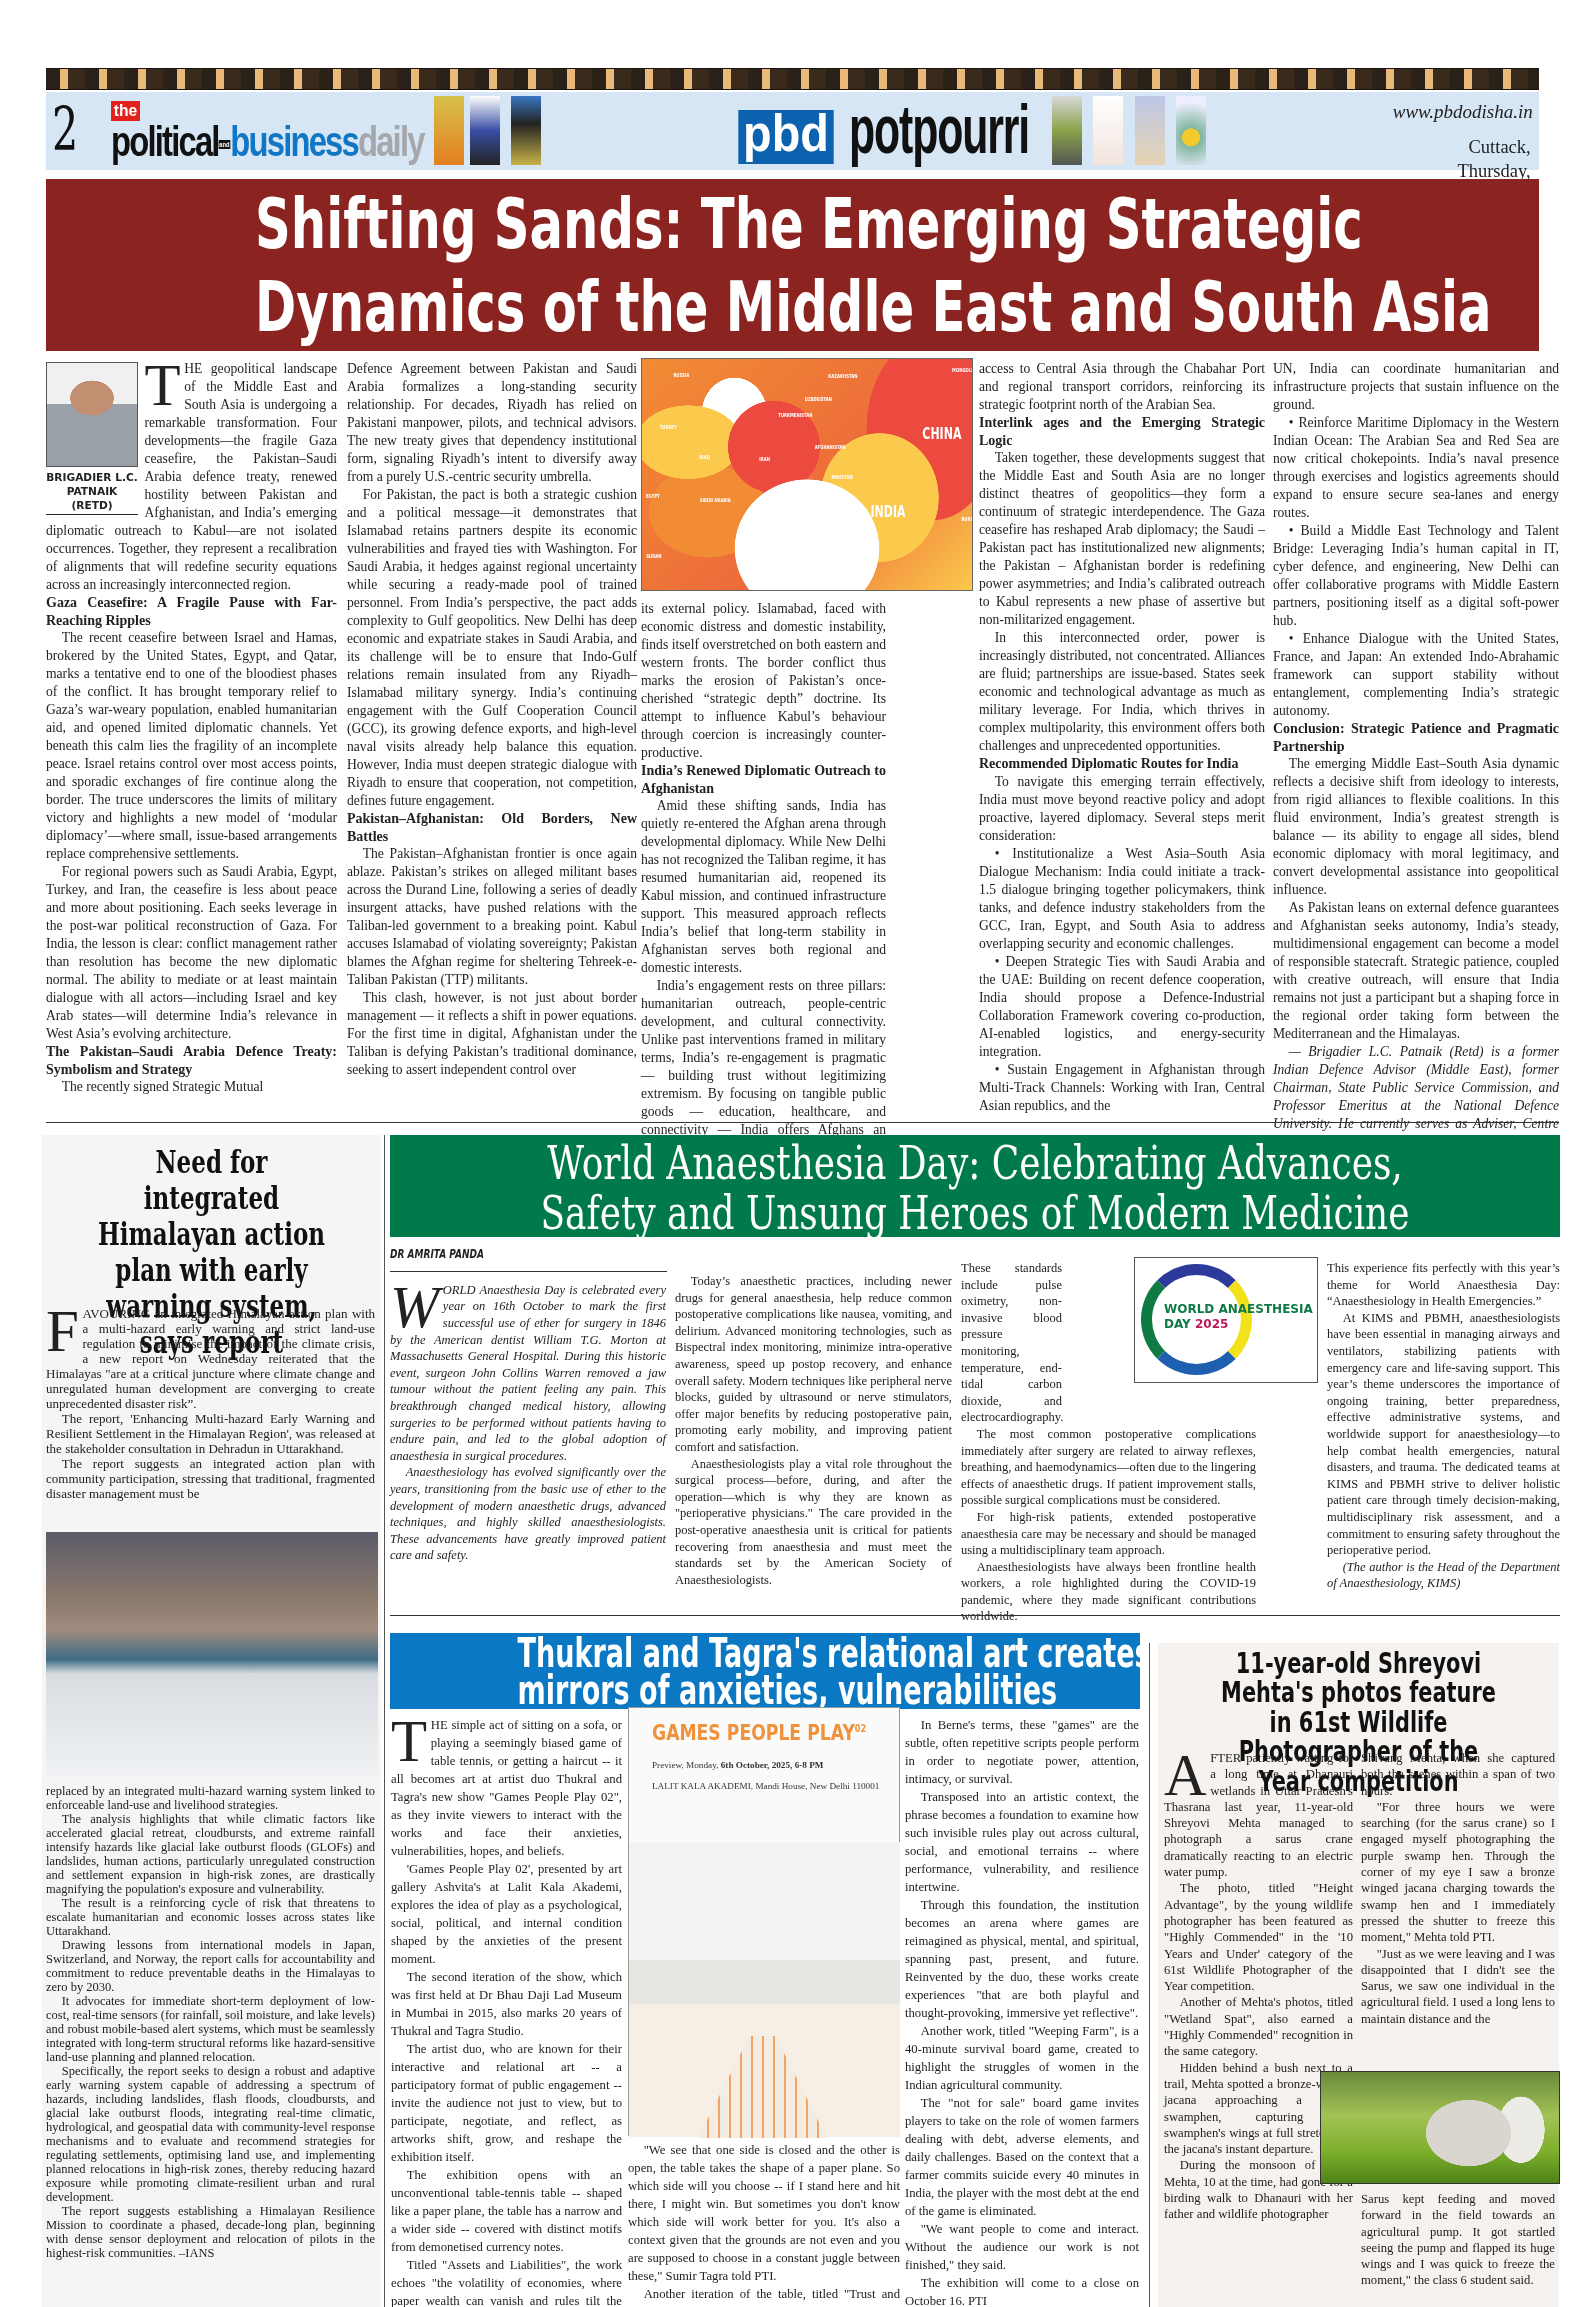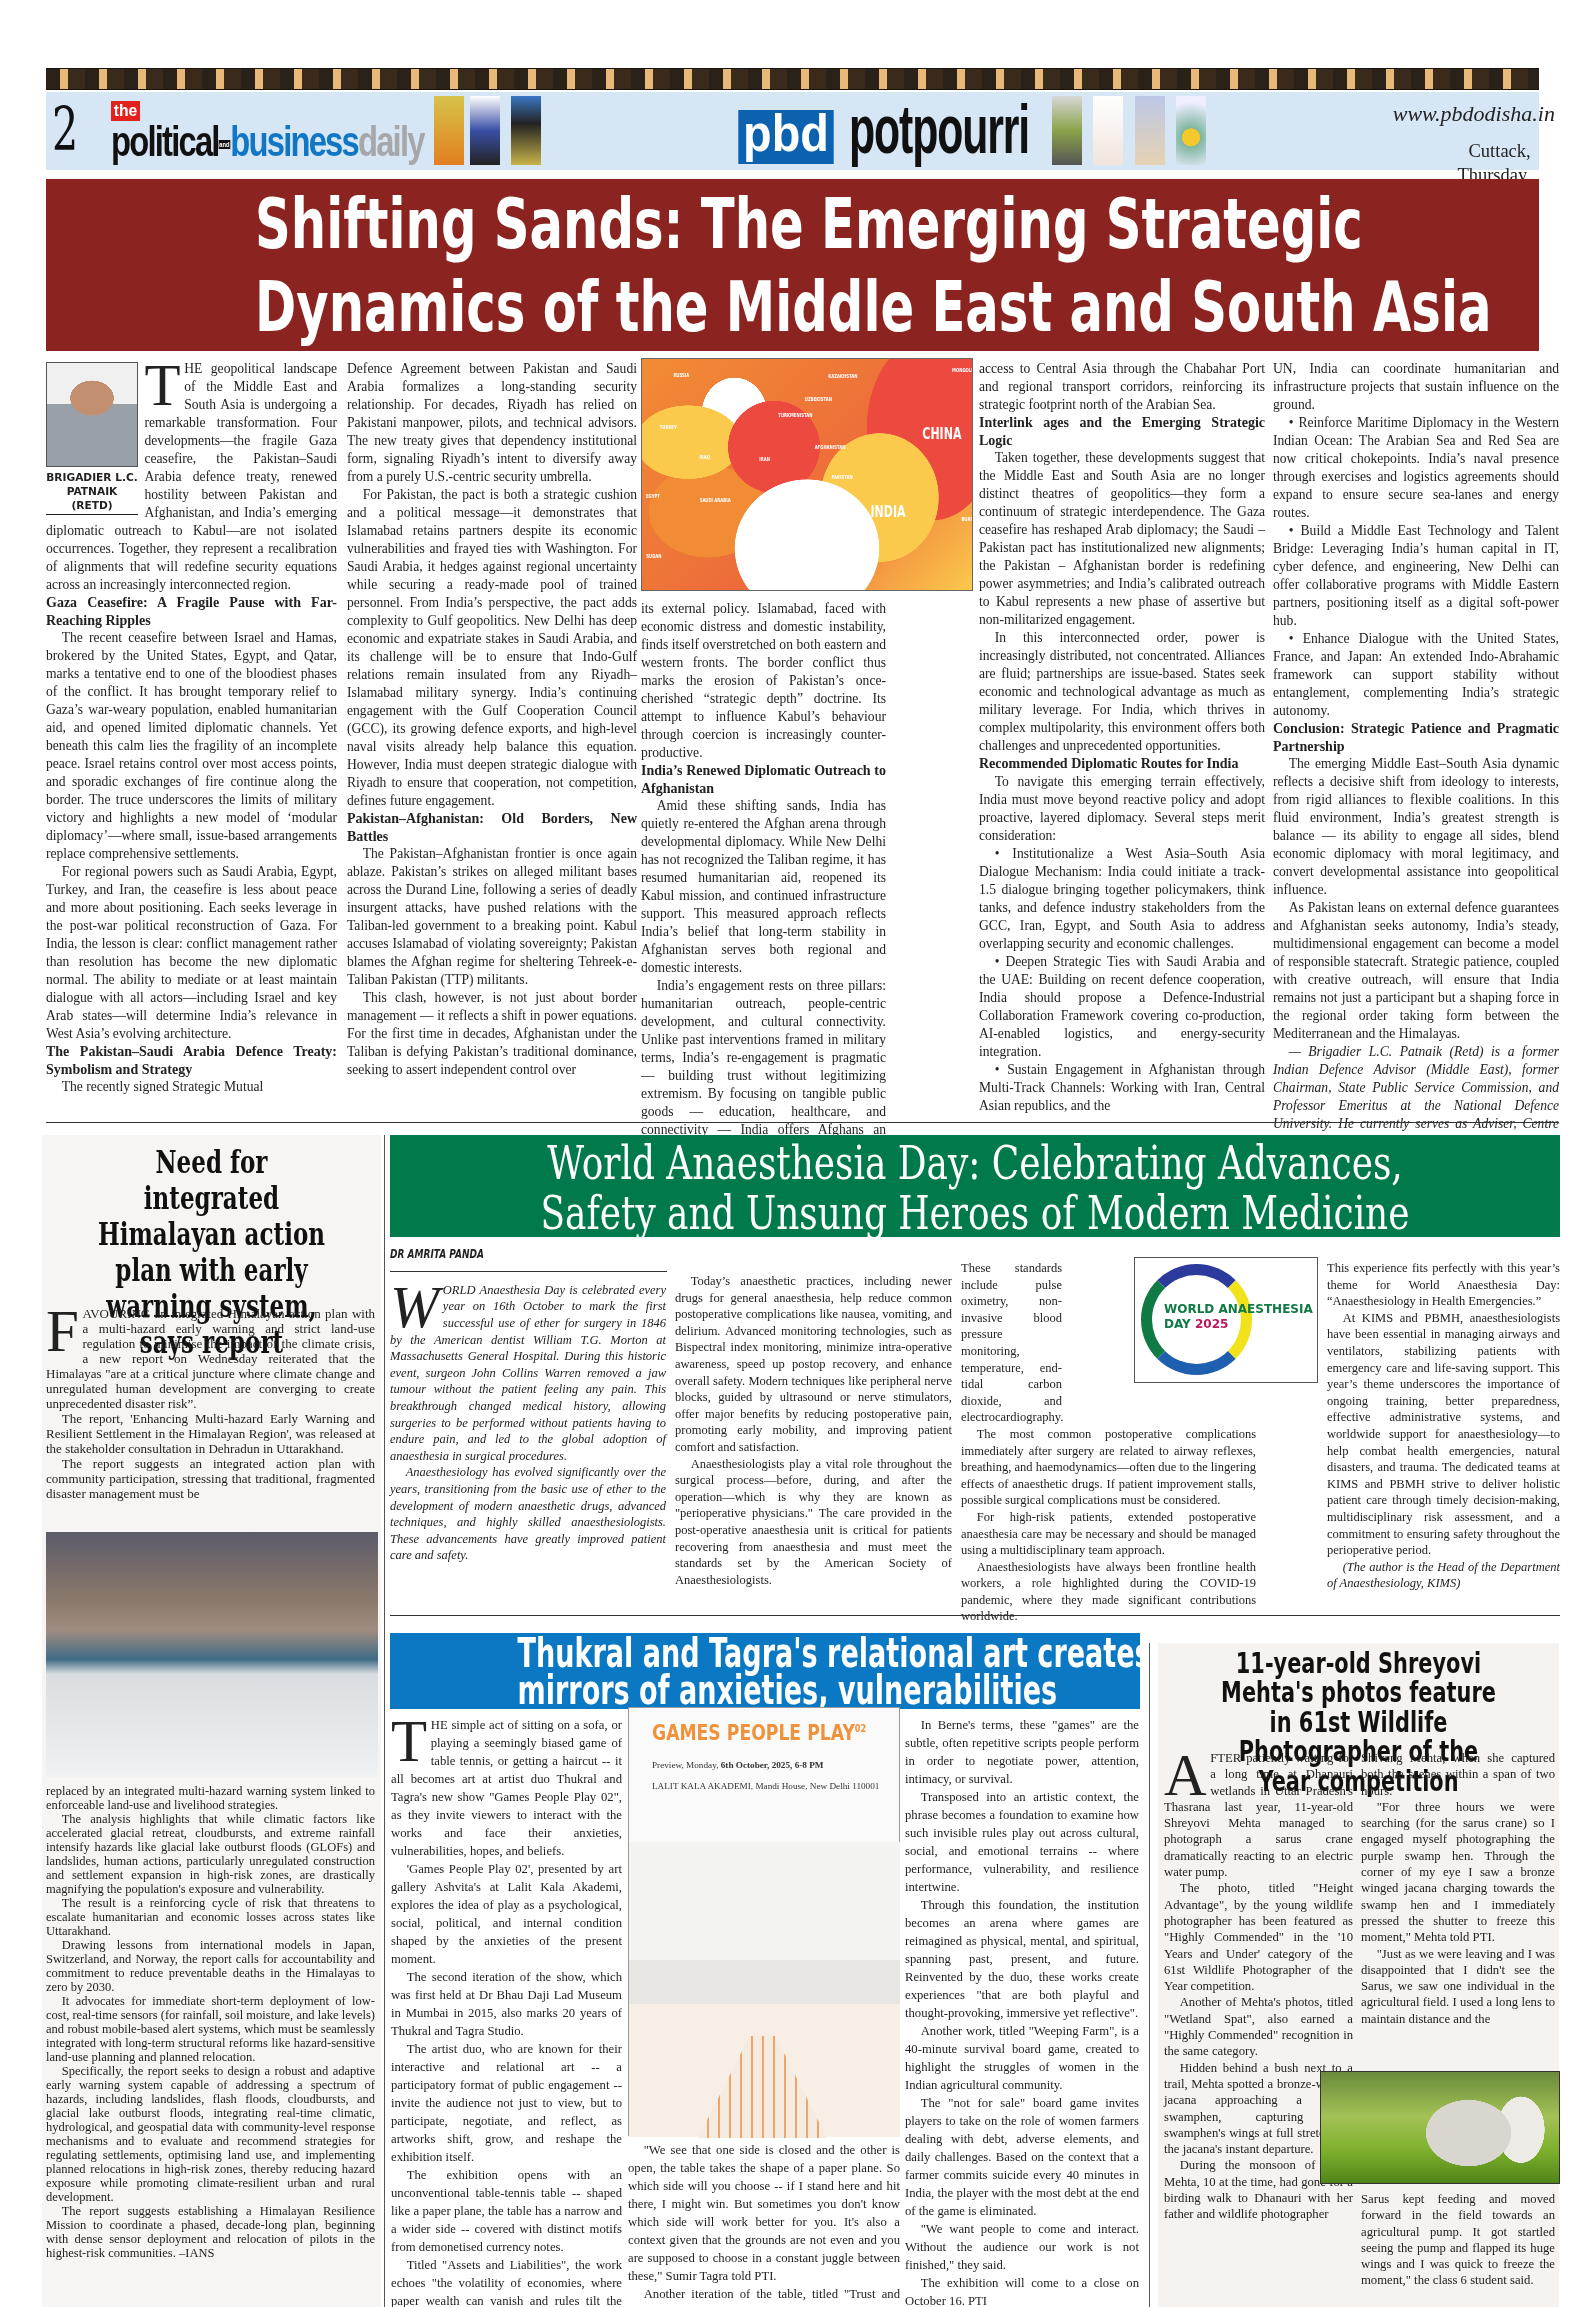--- a/index.html
+++ b/index.html
@@ -16,21 +16,21 @@
   .logo-the { display: inline-block; background: #e2211c; color: #fff; font-family: "Liberation Sans", sans-serif; font-weight: 700; font-size: 15.7px; padding: 0 2.8px; line-height: 20px; }
   .logo-main { font-family: "Liberation Sans", sans-serif; font-weight: 700; font-size: 42px; letter-spacing: -2.3px; line-height: 42px; transform: scaleX(0.78); transform-origin: left top; white-space: nowrap; }
   .logo-political { color: #111; }
   .logo-and { font-size: 7.4px; background: #111; color: #fff; letter-spacing: 0; vertical-align: middle; padding: 0 0.9px; }
   .logo-business { color: #1177c4; }
   .logo-daily { color: #a5a7aa; }
   .thumb { position: absolute; top: 3.7px; height: 69px; width: 29.5px; }
   .pbd-box { position: absolute; left: 687px; top: 17.5px; width: 106px; height: 54px; background: #0d62b0; color: #fff; font-family: "Liberation Sans", sans-serif; font-weight: 700; font-size: 52px; line-height: 46px; text-align: center; transform: scaleX(0.9); }
   .potpourri { position: absolute; left: 803px; top: 4.6px; font-family: "Liberation Sans", sans-serif; font-weight: 700; font-size: 69px; line-height: 65px; color: #111; transform: scaleX(0.62); transform-origin: left top; letter-spacing: -1.8px; }
   .mast-right { position: absolute; right: 8.3px; top: 9.2px; width: 138px; text-align: right; font-family: "Liberation Serif", serif; font-style: normal; color: #222; }
-  .mast-right .site { font-style: italic; font-size: 22px; margin-bottom: 12px; }
+  .mast-right .site { font-style: italic; font-size: 19px; margin-bottom: 12px; }
   .mast-right .date { font-size: 18.5px; line-height: 24px; }
 
   
   .lead-banner { position: absolute; left: 46px; top: 179px; width: 1493px; height: 172px; background: #8b2320; color: #fff; text-align: center; font-family: "DejaVu Sans", sans-serif; font-weight: 700; }
   .lead-banner .line { font-size: 69px; line-height: 83px; transform: scaleX(0.72); white-space: nowrap; }
 
   
   .col { position: absolute; font-size: 13.6px; line-height: 18px; text-align: justify; hyphens: auto; color: #222; font-family: "Liberation Serif", serif; }
   .col p { text-indent: 15.7px; }
   .col p.noindent { text-indent: 0; }
@@ -145,21 +145,21 @@
       <h4>The Pakistan–Saudi Arabia Defence Treaty: Symbolism and Strategy</h4>
       <p>The recently signed Strategic Mutual</p>
     </div>
 </div>
 <div class="col" style="left:347px;top:360px;width:290px;">
   <div class="flow">
       <p class="noindent">Defence Agreement between Pakistan and Saudi Arabia formalizes a long-standing security relationship. For decades, Riyadh has relied on Pakistani manpower, pilots, and technical advisors. The new treaty gives that dependency institutional form, signaling Riyadh’s intent to diversify away from a purely U.S.-centric security umbrella.</p>
       <p>For Pakistan, the pact is both a strategic cushion and a political message—it demonstrates that Islamabad retains partners despite its economic vulnerabilities and frayed ties with Washington. For Saudi Arabia, it hedges against regional uncertainty while securing a ready-made pool of trained personnel. From India’s perspective, the pact adds complexity to Gulf geopolitics. New Delhi has deep economic and expatriate stakes in Saudi Arabia, and its challenge will be to ensure that Indo-Gulf relations remain insulated from any Riyadh–Islamabad military synergy. India’s continuing engagement with the Gulf Cooperation Council (GCC), its growing defence exports, and high-level naval visits already help balance this equation. However, India must deepen strategic dialogue with Riyadh to ensure that cooperation, not competition, defines future engagement.</p>
       <h4>Pakistan–Afghanistan: Old Borders, New Battles</h4>
       <p>The Pakistan–Afghanistan frontier is once again ablaze. Pakistan’s strikes on alleged militant bases across the Durand Line, following a series of deadly insurgent attacks, have pushed relations with the Taliban-led government to a breaking point. Kabul accuses Islamabad of violating sovereignty; Pakistan blames the Afghan regime for sheltering Tehreek-e-Taliban Pakistan (TTP) militants.</p>
-      <p>This clash, however, is not just about border management — it reflects a shift in power equations. For the first time in decades, Afghanistan under the Taliban is defying Pakistan’s traditional dominance, seeking to assert independent control over</p>
+      <p>This clash, however, is not just about border management — it reflects a shift in power equations. For the first time in digital, Afghanistan under the Taliban is defying Pakistan’s traditional dominance, seeking to assert independent control over</p>
     </div>
 </div>
 
 <div class="map">
   <span class="map-label" style="left:28px;top:13px">RUSSIA</span>
   <span class="map-label" style="left:180px;top:14px">KAZAKHSTAN</span>
   <span class="map-label" style="left:305px;top:8.3px">MONGOLIA</span>
   <span class="map-label" style="left:157px;top:37px">UZBEKISTAN</span>
   <span class="map-label" style="left:129px;top:53px">TURKMENISTAN</span>
   <span class="map-label" style="left:14px;top:65px">TURKEY</span>

